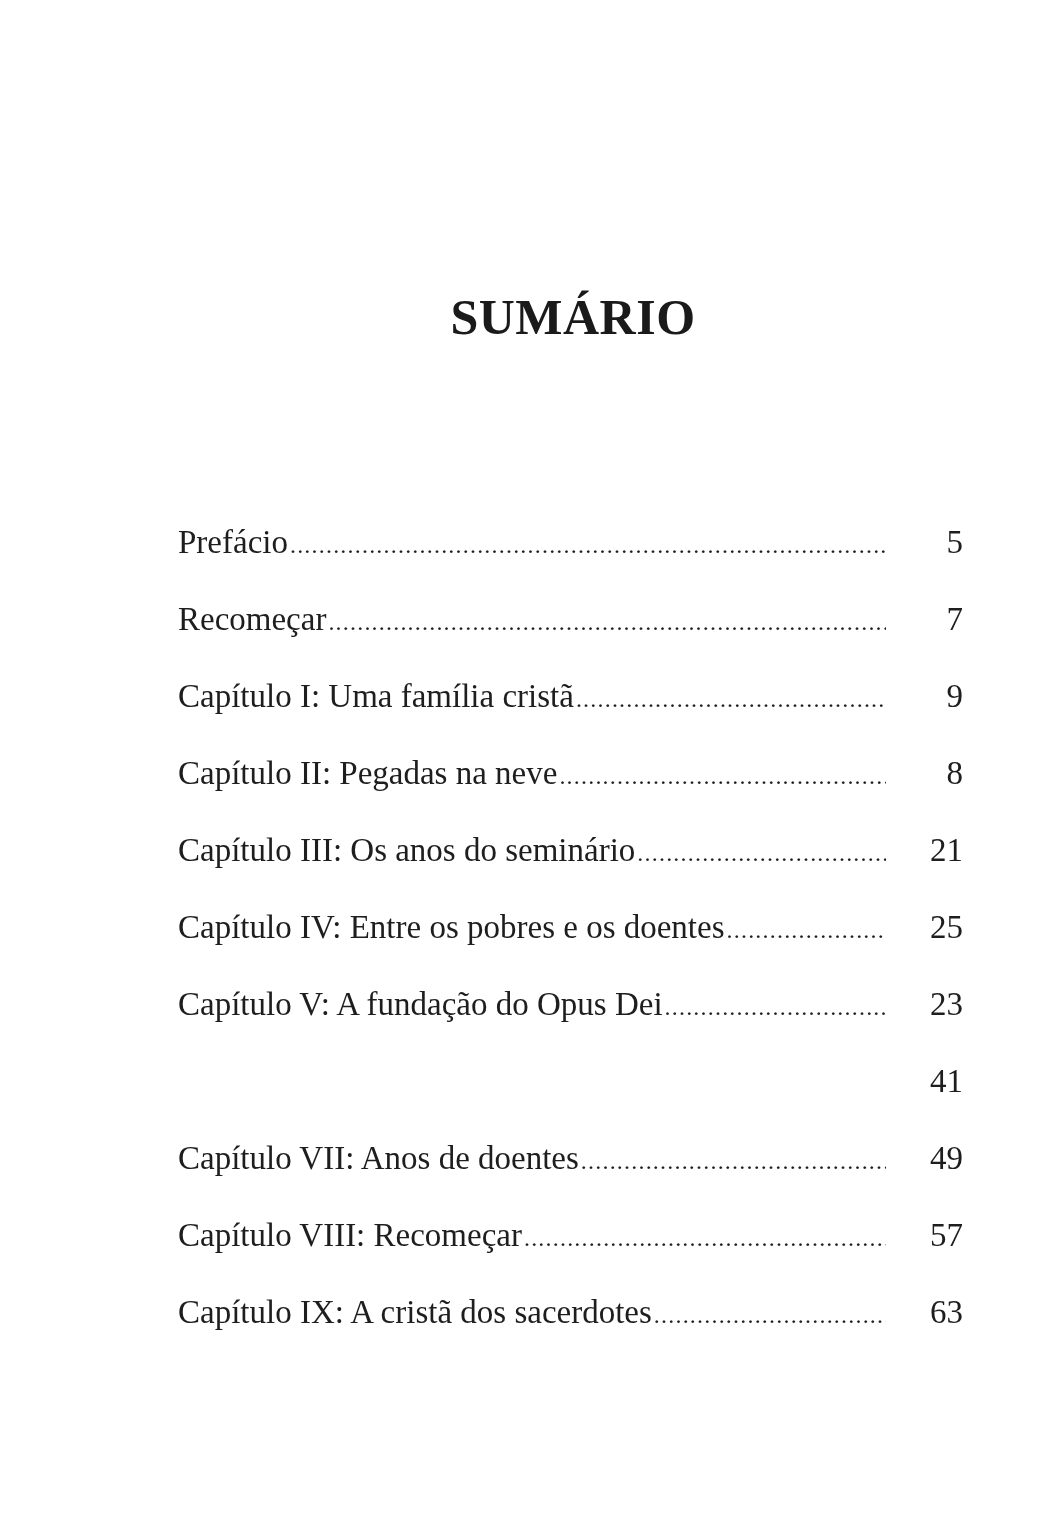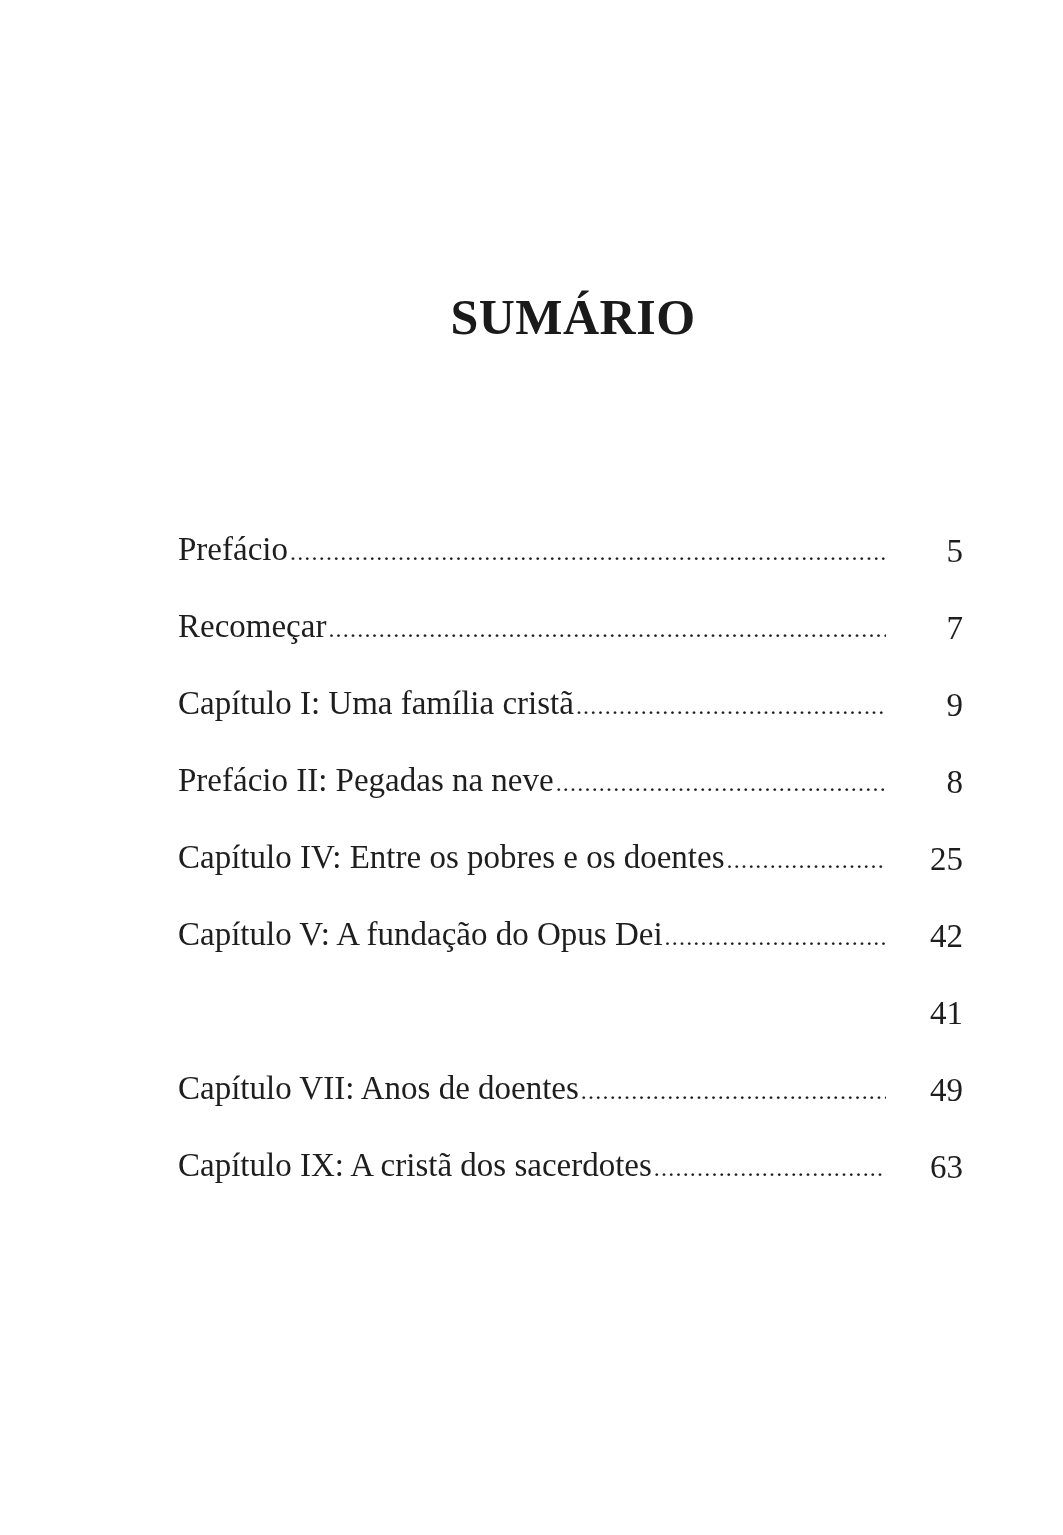--- a/index.html
+++ b/index.html
@@ -30,21 +30,21 @@
     .toc {
       position: absolute;
       left: 178px;
       top: 512px;
       width: 785px;
     }
     .toc-row {
       position: relative;
       height: 77px;
       display: flex;
-      align-items: center;
+      align-items: flex-start;
       font-size: 33px;
       line-height: 60px;
     }
     .toc-entry {
       display: flex;
       align-items: baseline;
       width: 708px;
       overflow: hidden;
       white-space: nowrap;
     }
@@ -94,55 +94,69 @@
   <div class="toc-row">
     <div class="toc-entry">
       <span class="toc-label">Capítulo I: Uma família cristã</span>
       <span class="toc-leader"></span>
     </div>
     <span class="toc-page">9</span>
   </div>
 
   <div class="toc-row">
     <div class="toc-entry">
-      <span class="toc-label">Prefácio II: Pegadas na neve</span>
+      <span class="toc-label">Capítulo II: Pegadas na neve</span>
       <span class="toc-leader"></span>
     </div>
     <span class="toc-page">8</span>
   </div>
 
+  <div class="toc-row">
+    <div class="toc-entry">
+      <span class="toc-label">Capítulo III: Os anos do seminário</span>
+      <span class="toc-leader"></span>
+    </div>
+    <span class="toc-page">21</span>
+  </div>
 
   <div class="toc-row">
     <div class="toc-entry">
       <span class="toc-label">Capítulo IV: Entre os pobres e os doentes</span>
       <span class="toc-leader"></span>
     </div>
     <span class="toc-page">25</span>
   </div>
 
   <div class="toc-row">
     <div class="toc-entry">
       <span class="toc-label">Capítulo V: A fundação do Opus Dei</span>
       <span class="toc-leader"></span>
     </div>
-    <span class="toc-page">42</span>
+    <span class="toc-page">23</span>
   </div>
 
   <div class="toc-row">
     <span class="toc-page">41</span>
   </div>
 
   <div class="toc-row">
     <div class="toc-entry">
       <span class="toc-label">Capítulo VII: Anos de doentes</span>
       <span class="toc-leader"></span>
     </div>
     <span class="toc-page">49</span>
   </div>
 
+  <div class="toc-row">
+    <div class="toc-entry">
+      <span class="toc-label">Capítulo VIII: Recomeçar</span>
+      <span class="toc-leader"></span>
+    </div>
+    <span class="toc-page">57</span>
+  </div>
 
   <div class="toc-row">
     <div class="toc-entry">
       <span class="toc-label">Capítulo IX: A cristã dos sacerdotes</span>
       <span class="toc-leader"></span>
     </div>
     <span class="toc-page">63</span>
   </div>
 </div>
 

